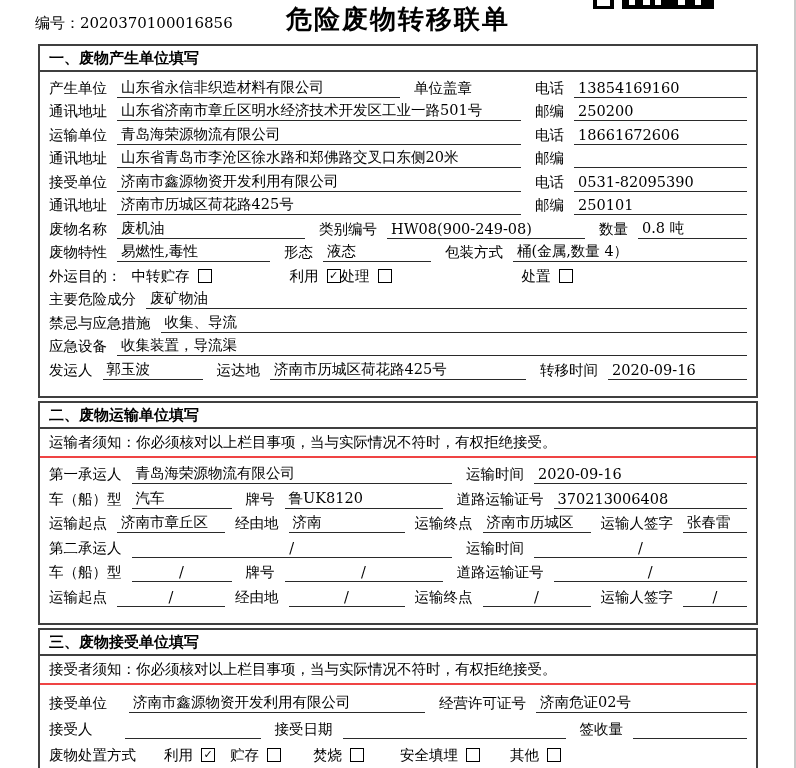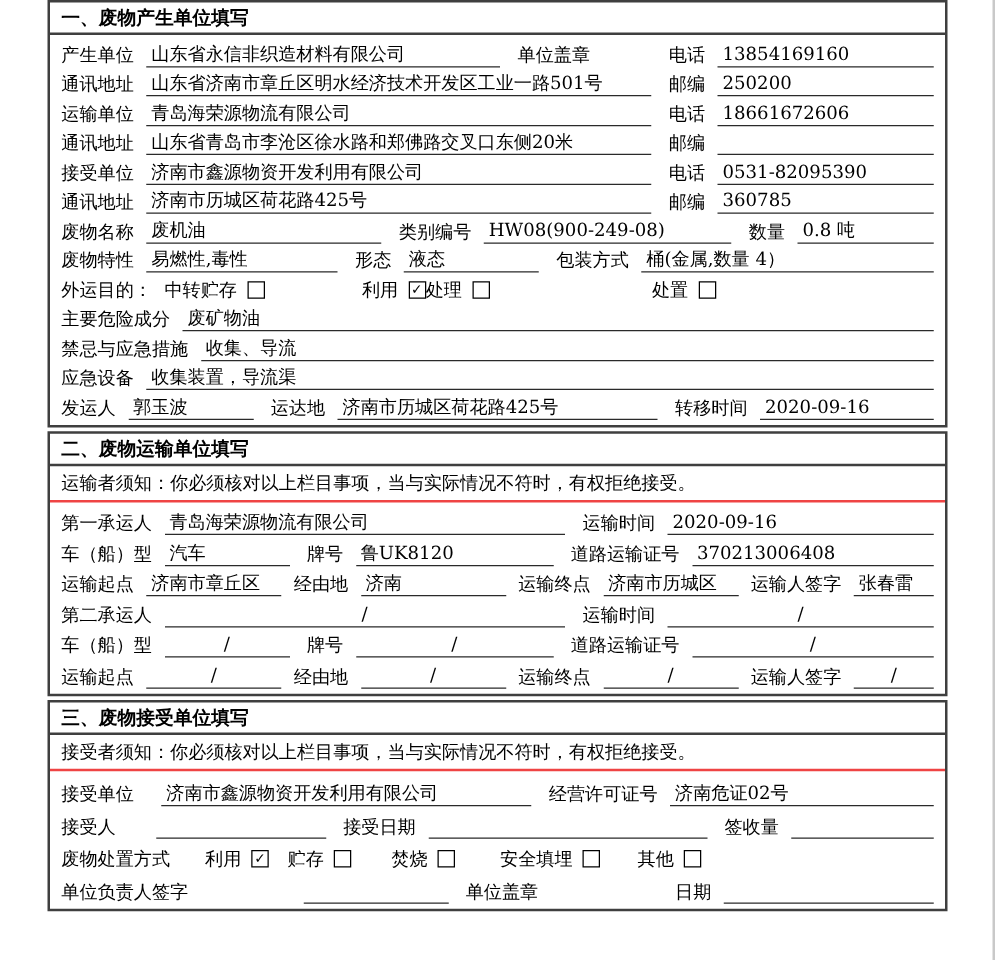--- a/index.html
+++ b/index.html
@@ -11,21 +11,21 @@
   .serial{position:absolute;left:35px;top:14px;font-size:15px;white-space:nowrap;}
   .form-title{position:absolute;left:0;right:0;top:2px;margin:0;text-align:center;
               font-family:"DejaVu Sans","Liberation Sans",sans-serif;font-weight:700;
               font-size:26px;letter-spacing:2px;}
   .qr{position:absolute;left:593px;top:0;}
   
   .box{margin:0 38px 3px 38px;border:2px solid #3f3f3f;background:#fff;}
   .sec-title{font-family:"DejaVu Sans","Liberation Sans",sans-serif;font-weight:700;
              font-size:15px;padding:3px 9px 2px 9px;border-bottom:2px solid #3f3f3f;}
   .notice{padding:4px 9px;border-bottom:2px solid #ef4444;height:19px;}
-  .rows{padding:2px 9px 4px 9px;}
+  .rows{padding:2px 9px 16px 9px;}
   .row{display:flex;align-items:flex-end;}
   .s1 .row{height:23.5px;}
   .s2 .row{height:24.5px;}
   .s3 .row{height:26px;}
   .lbl{white-space:nowrap;margin-right:10px;}
   .ml{margin-left:14px;text-align:center;}
   .mla{margin-left:auto;}
   .val{border-bottom:1px solid #2a2a2a;padding:0 4px;white-space:nowrap;overflow:hidden;min-height:17px;}
   .grow{flex:1 1 auto;}
   .ctr{text-align:center;}
@@ -34,20 +34,38 @@
   .cb{display:inline-block;width:12px;height:12px;border:1.5px solid #000;margin-left:8px;
       font-size:11px;line-height:12px;text-align:center;
       font-family:"DejaVu Sans","Liberation Sans",sans-serif;}
 </style>
 </head>
 <body>
 
 <div class="page">
   <div class="page-edge"></div>
 
+  <div class="header">
+    <div class="serial"><span>编号：</span><span>2020370100016856</span></div>
+    <h1 class="form-title">危险废物转移联单</h1>
+    <svg class="qr" width="122" height="10">
+      <g fill="#000">
+        <rect x="0" y="0" width="4" height="9"></rect>
+          <rect x="0" y="6" width="21" height="3"></rect>
+          <rect x="17" y="0" width="4" height="9"></rect>
+        <rect x="29" y="0" width="7" height="9"></rect>
+          <rect x="29" y="5" width="92" height="4"></rect>
+        <rect x="42" y="0" width="8" height="6"></rect>
+          <rect x="57" y="0" width="5" height="5"></rect>
+        <rect x="68" y="0" width="17" height="5"></rect>
+          <rect x="92" y="0" width="10" height="5"></rect>
+        <rect x="108" y="0" width="13" height="5"></rect>
+      </g>
+    </svg>
+  </div>
 
   <section class="box s1">
     <div class="sec-title">一、废物产生单位填写</div>
     <div class="rows">
       <div class="row">
         <span class="lbl">产生单位</span>
         <span class="val" style="width:275px">山东省永信非织造材料有限公司</span>
         <span class="lbl ml">单位盖章</span>
         <span class="lbl mla">电话</span>
         <span class="val" style="width:165px">13854169160</span>
@@ -73,21 +91,21 @@
       <div class="row">
         <span class="lbl">接受单位</span>
         <span class="val grow">济南市鑫源物资开发利用有限公司</span>
         <span class="lbl ml">电话</span>
         <span class="val" style="width:165px">0531-82095390</span>
       </div>
       <div class="row">
         <span class="lbl">通讯地址</span>
         <span class="val grow">济南市历城区荷花路425号</span>
         <span class="lbl ml">邮编</span>
-        <span class="val" style="width:165px">360785</span>
+        <span class="val" style="width:165px">250101</span>
       </div>
       <div class="row">
         <span class="lbl">废物名称</span>
         <span class="val" style="width:180px">废机油</span>
         <span class="lbl ml">类别编号</span>
         <span class="val" style="width:190px">HW08(900-249-08)</span>
         <span class="lbl ml">数量</span>
         <span class="val grow">0.8 吨</span>
       </div>
       <div class="row">

